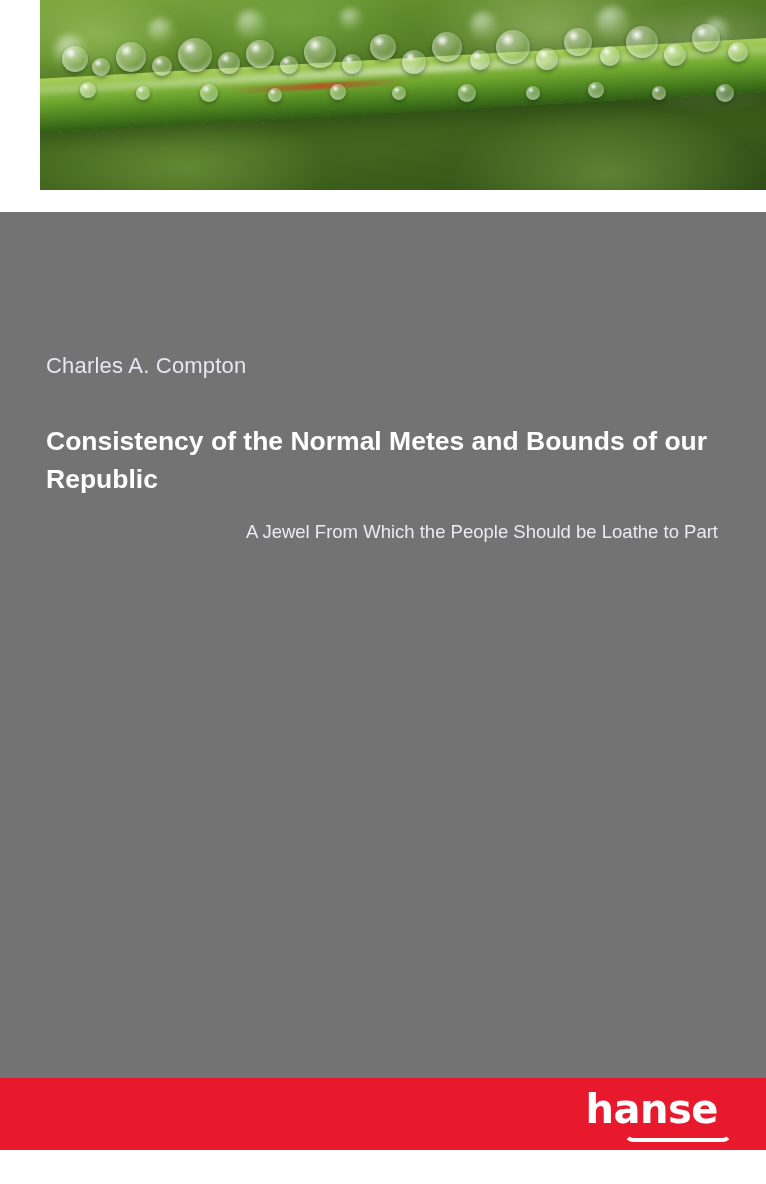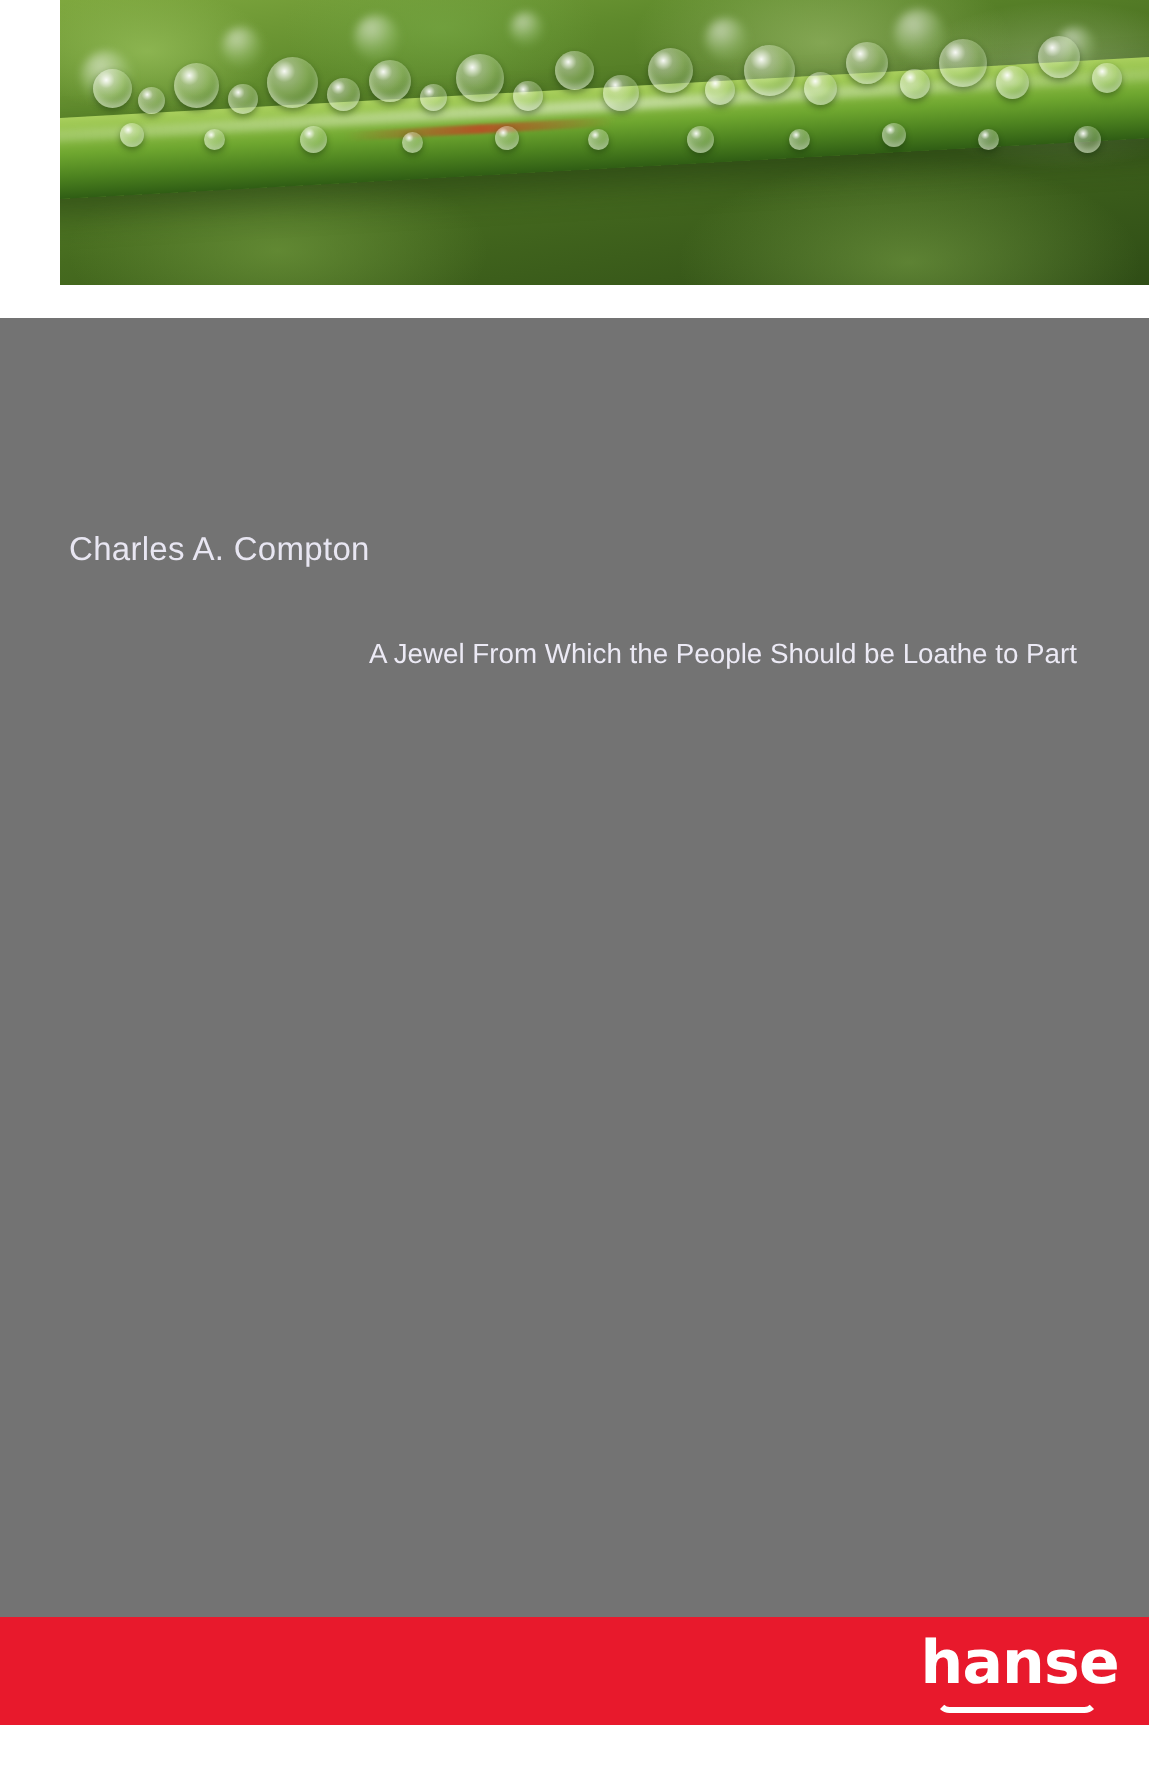--- a/index.html
+++ b/index.html
@@ -171,21 +171,21 @@
     position: absolute;
     left: 0;
     top: 1150px;
     width: 766px;
     height: 34px;
     background: #ffffff;
   }
 
   .logo {
     position: absolute;
-    right: 20px;
+    right: 48px;
     top: 1089px;
     color: #ffffff;
     font-size: 40px;
     font-weight: bold;
     letter-spacing: -0.5px;
     line-height: 1;
     font-family: "DejaVu Sans", sans-serif;
   }
 
   .logo-swoosh {
@@ -258,20 +258,21 @@
       <div class="drop" style="left:486px; top:86px;  width:14px; height:14px;"></div>
       <div class="drop" style="left:548px; top:82px;  width:16px; height:16px;"></div>
       <div class="drop" style="left:612px; top:86px;  width:14px; height:14px;"></div>
       <div class="drop" style="left:676px; top:84px;  width:18px; height:18px;"></div>
     </div>
   </div>
 
   <div class="body-panel">
     <div class="title-block">
       <p class="author">Charles A. Compton</p>
+      <h1 class="title">Consistency of the Normal Metes and Bounds of our Republic</h1>
       <p class="subtitle">A Jewel From Which the People Should be Loathe to Part</p>
     </div>
   </div>
 
   <div class="footer-band"></div>
   <div class="logo">hanse</div>
   <div class="logo-swoosh"></div>
   <div class="bottom-white"></div>
 
 </div>

